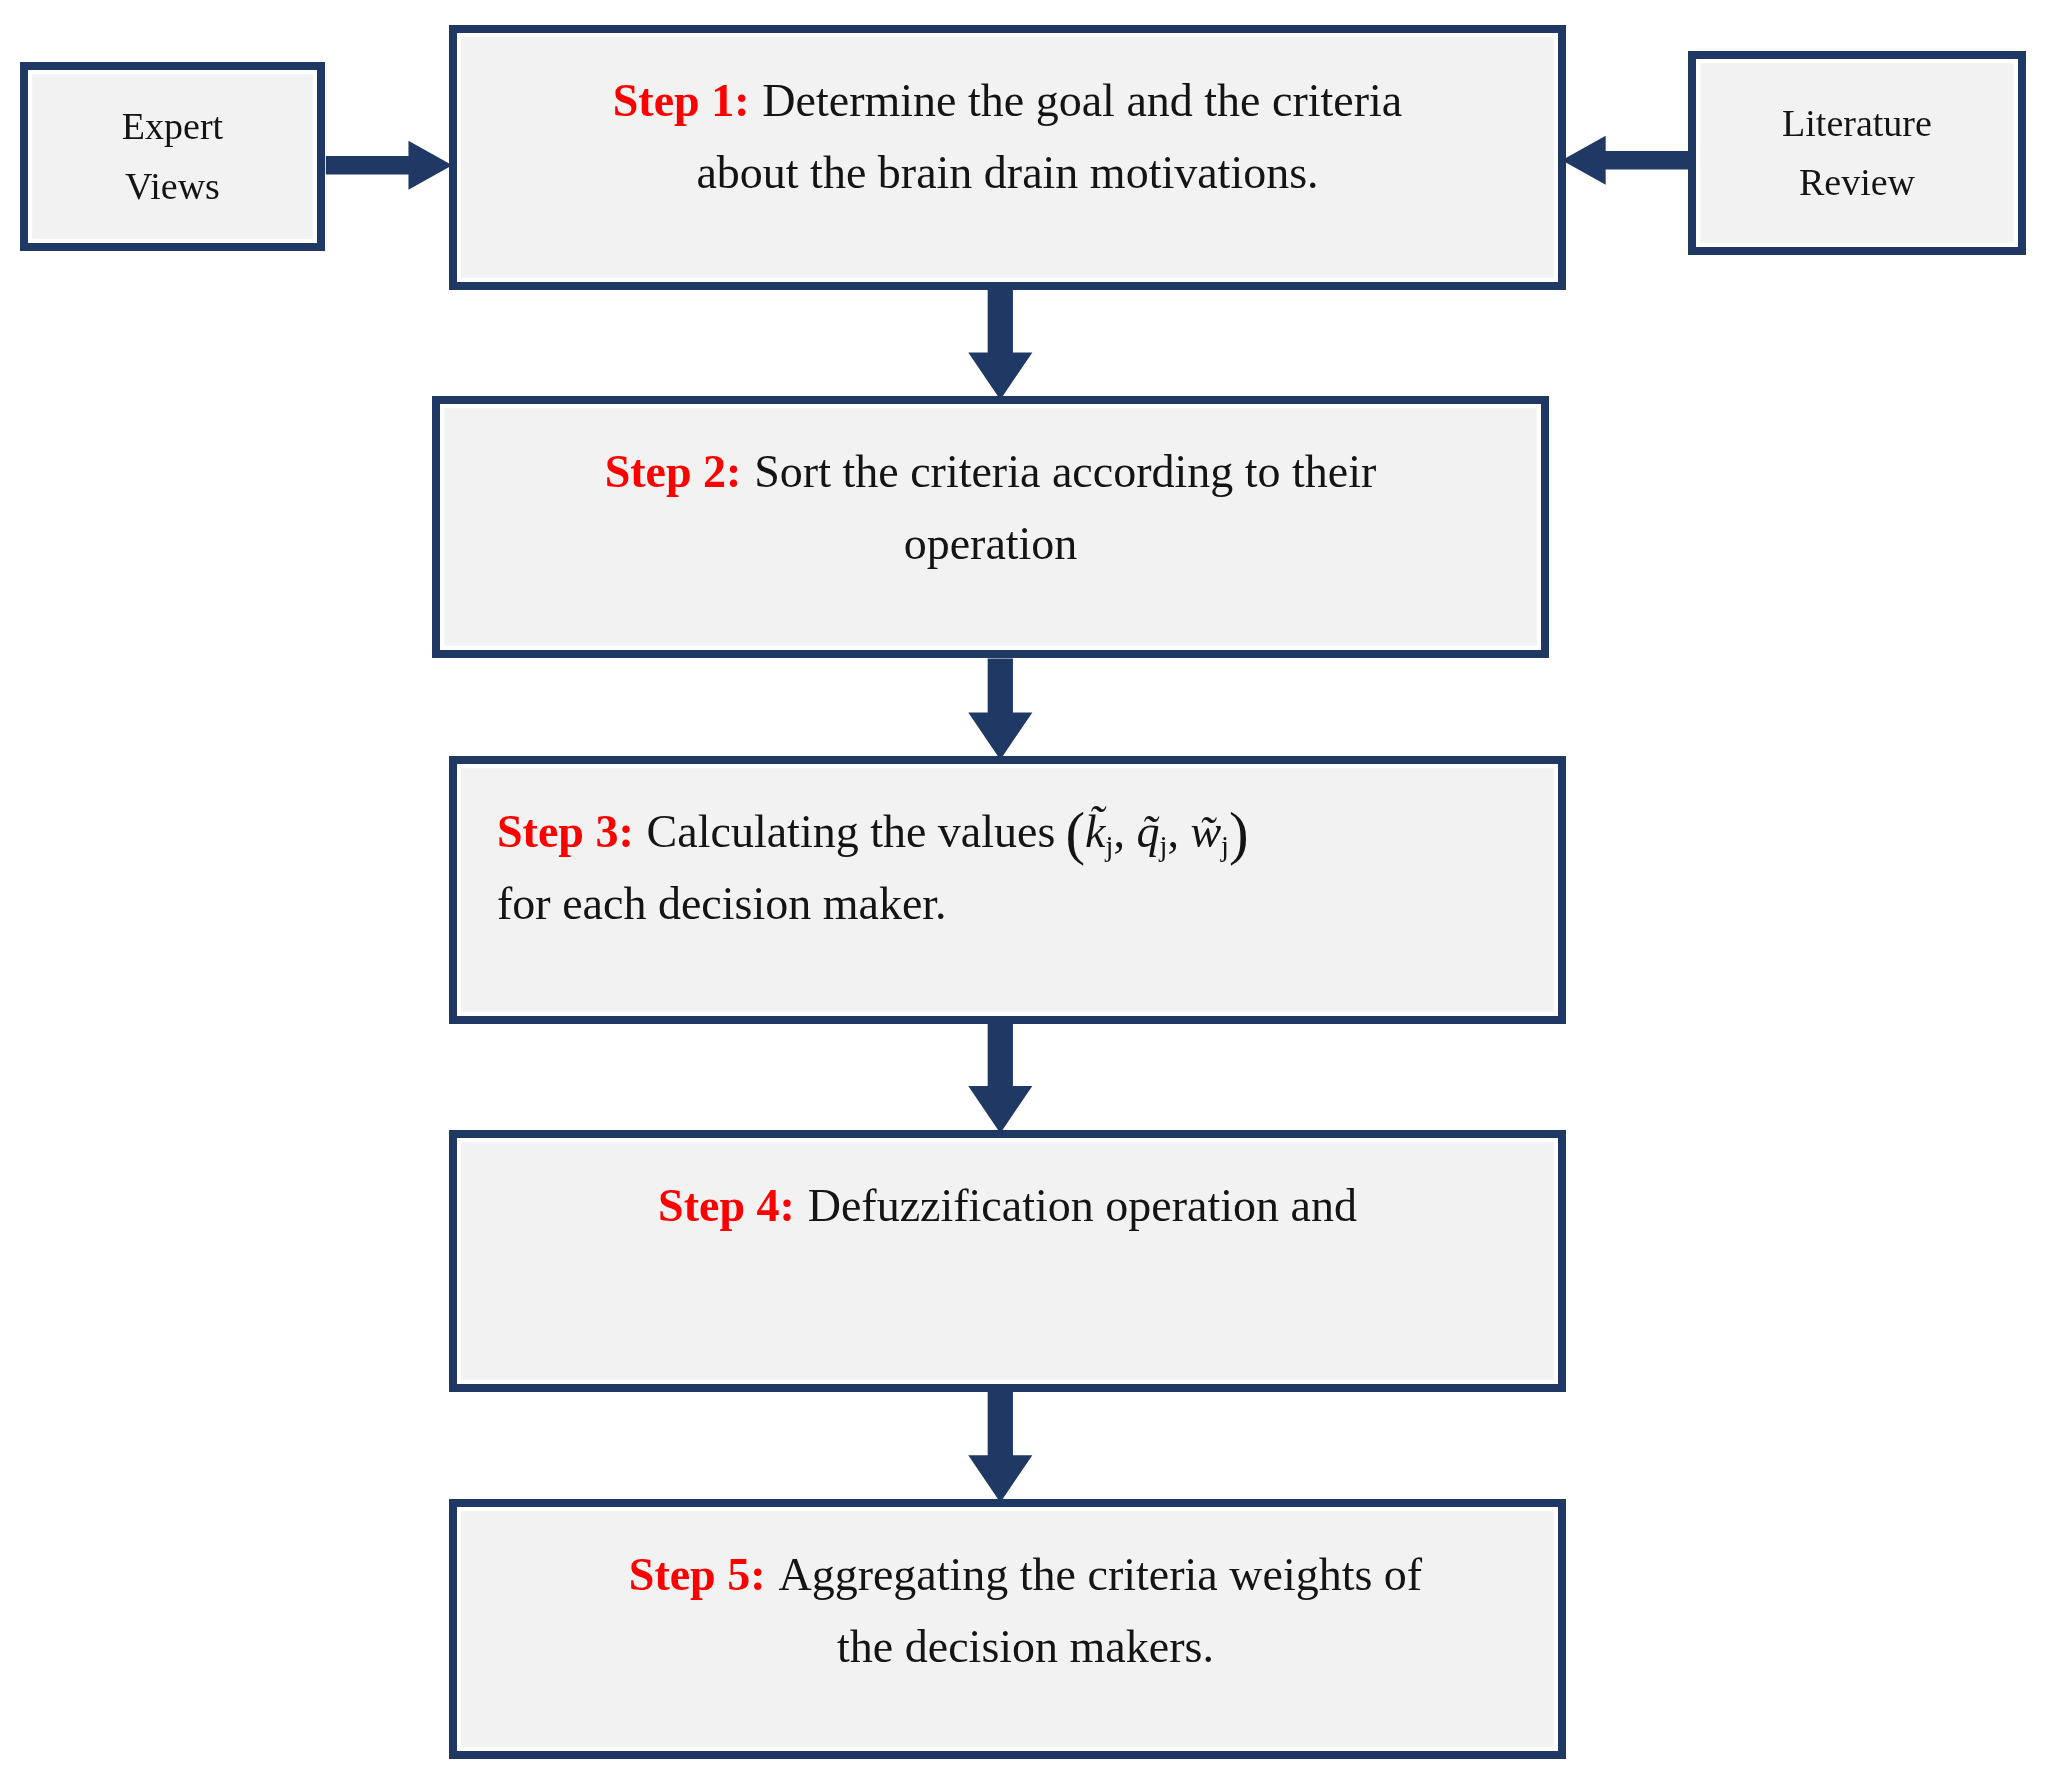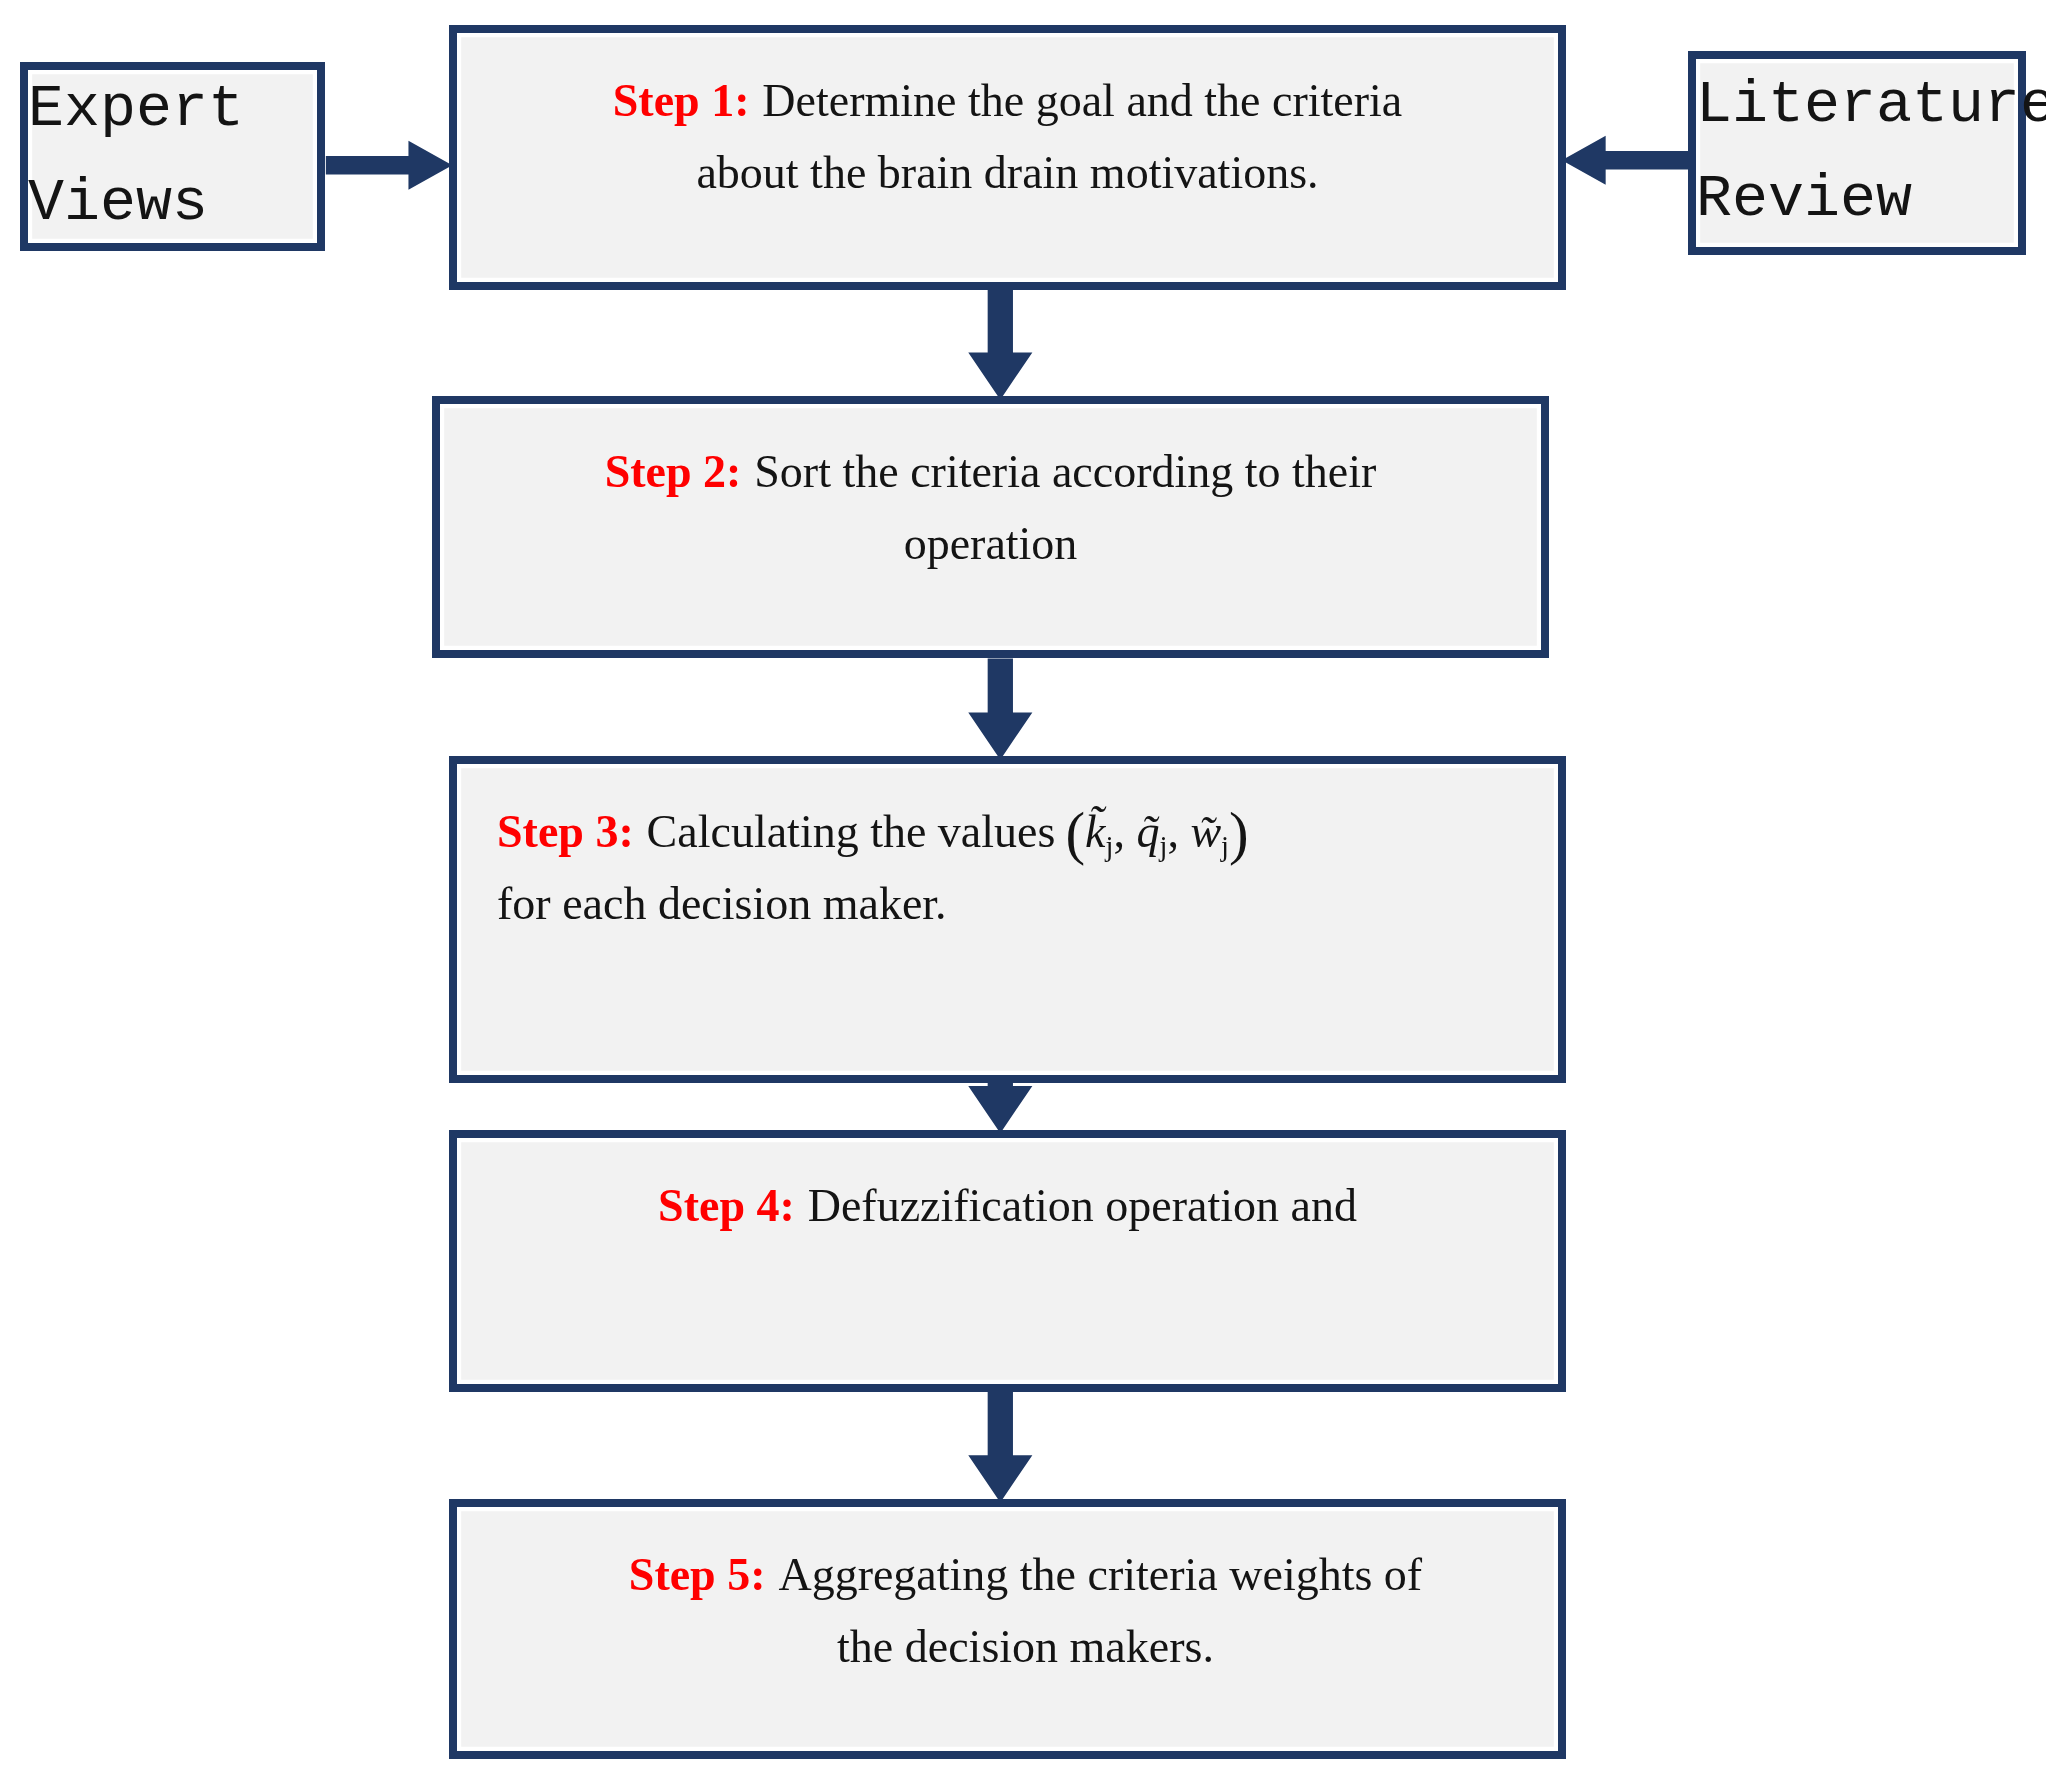--- a/index.html
+++ b/index.html
@@ -24,23 +24,23 @@
   .box{
     position:absolute;
     box-sizing:border-box;
     border:8.4px solid var(--border);
     background:var(--fill);
     box-shadow:inset 0 0 0 4.2px #ffffff;
     z-index:1;
   }
   .sidebox{
     display:flex;flex-direction:column;
-    align-items:flex-start;justify-content:center;
+    align-items:center;justify-content:center;
     text-align:center;
-    font-size:60px;line-height:1.56;font-family:Liberation Mono, monospace;
+    font-size:38px;line-height:1.56;
   }
   .step{font-size:46px;line-height:1.56;}
   .step-text{
     margin:0;
     padding:32px 47px 0 47px;
     text-align:center;
   }
   .step-text.first{}
   .step-text.leftalign{text-align:left;padding-left:40px;padding-right:30px;}
   .step-label{
@@ -86,21 +86,21 @@
   </div>
 
   <div class="box step" style="left:432px;top:396px;width:1117px;height:262px;">
     <p class="step-text">
       <b class="step-label">Step 2:</b><span>Sort the criteria according to their</span>
       <br>
       <span>operation</span>
     </p>
   </div>
 
-  <div class="box step" style="left:449px;top:756px;width:1117px;height:327px;">
+  <div class="box step" style="left:449px;top:756px;width:1117px;height:268px;">
     <p class="step-text leftalign">
       <b class="step-label">Step 3:</b><span>Calculating the values</span><span class="math"><span class="paren">(</span><i>k̃</i><sub>j</sub><span>, </span><i>q̃</i><sub>j</sub><span>, </span><i>w̃</i><sub>j</sub><span class="paren">)</span></span>
       <br>
       <span>for each decision maker.</span>
     </p>
   </div>
 
   <div class="box step" style="left:449px;top:1130px;width:1117px;height:262px;">
     <p class="step-text">
       <b class="step-label">Step 4:</b><span>Defuzzification operation and</span>

